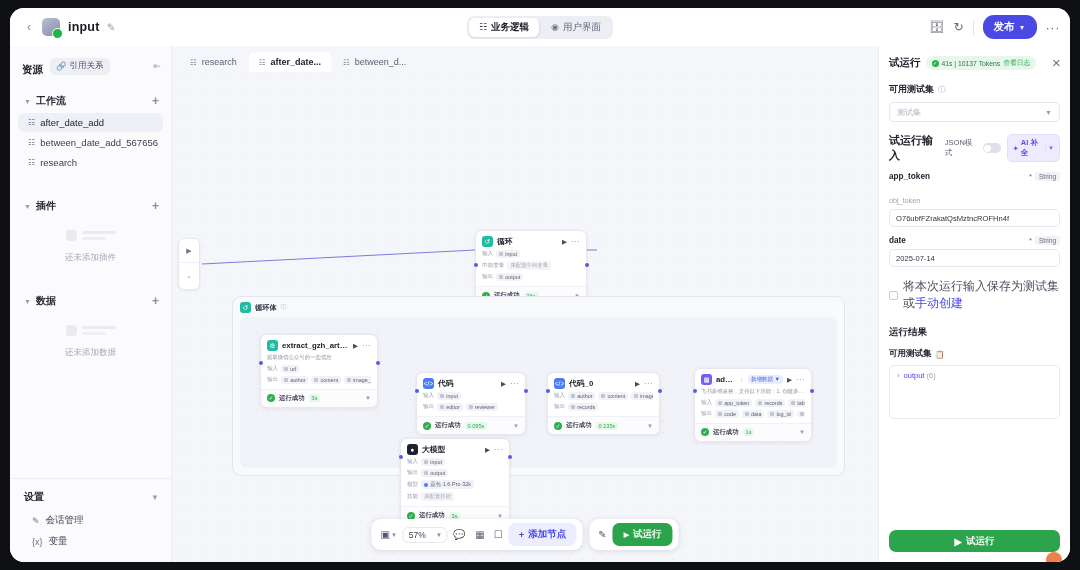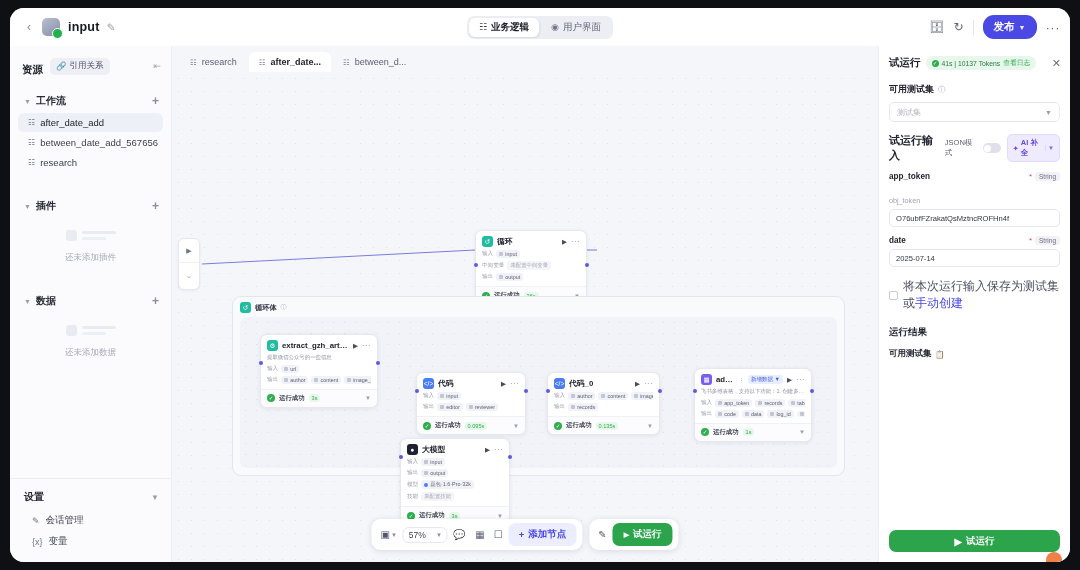--- a/index.html
+++ b/index.html
@@ -875,20 +875,25 @@
           <span>将本次运行输入保存为测试集或</span><span class="save-link">手动创建</span>
         </span>
       </div>
 
       <div class="res-title">运行结果</div>
 
       <div class="out-lab">
         <span>可用测试集</span>
         <span class="copy-ic">📋</span>
       </div>
+      <div class="out-box">
+        <span class="ocar">›</span>
+        <span>output</span>
+        <span class="out-count">(6)</span>
+      </div>
     </div>
 
     <div class="rp-foot">
       <button class="rp-run-btn">
         <span>▶</span>
         <span>试运行</span>
       </button>
       <div class="fab"></div>
     </div>
   </div>

